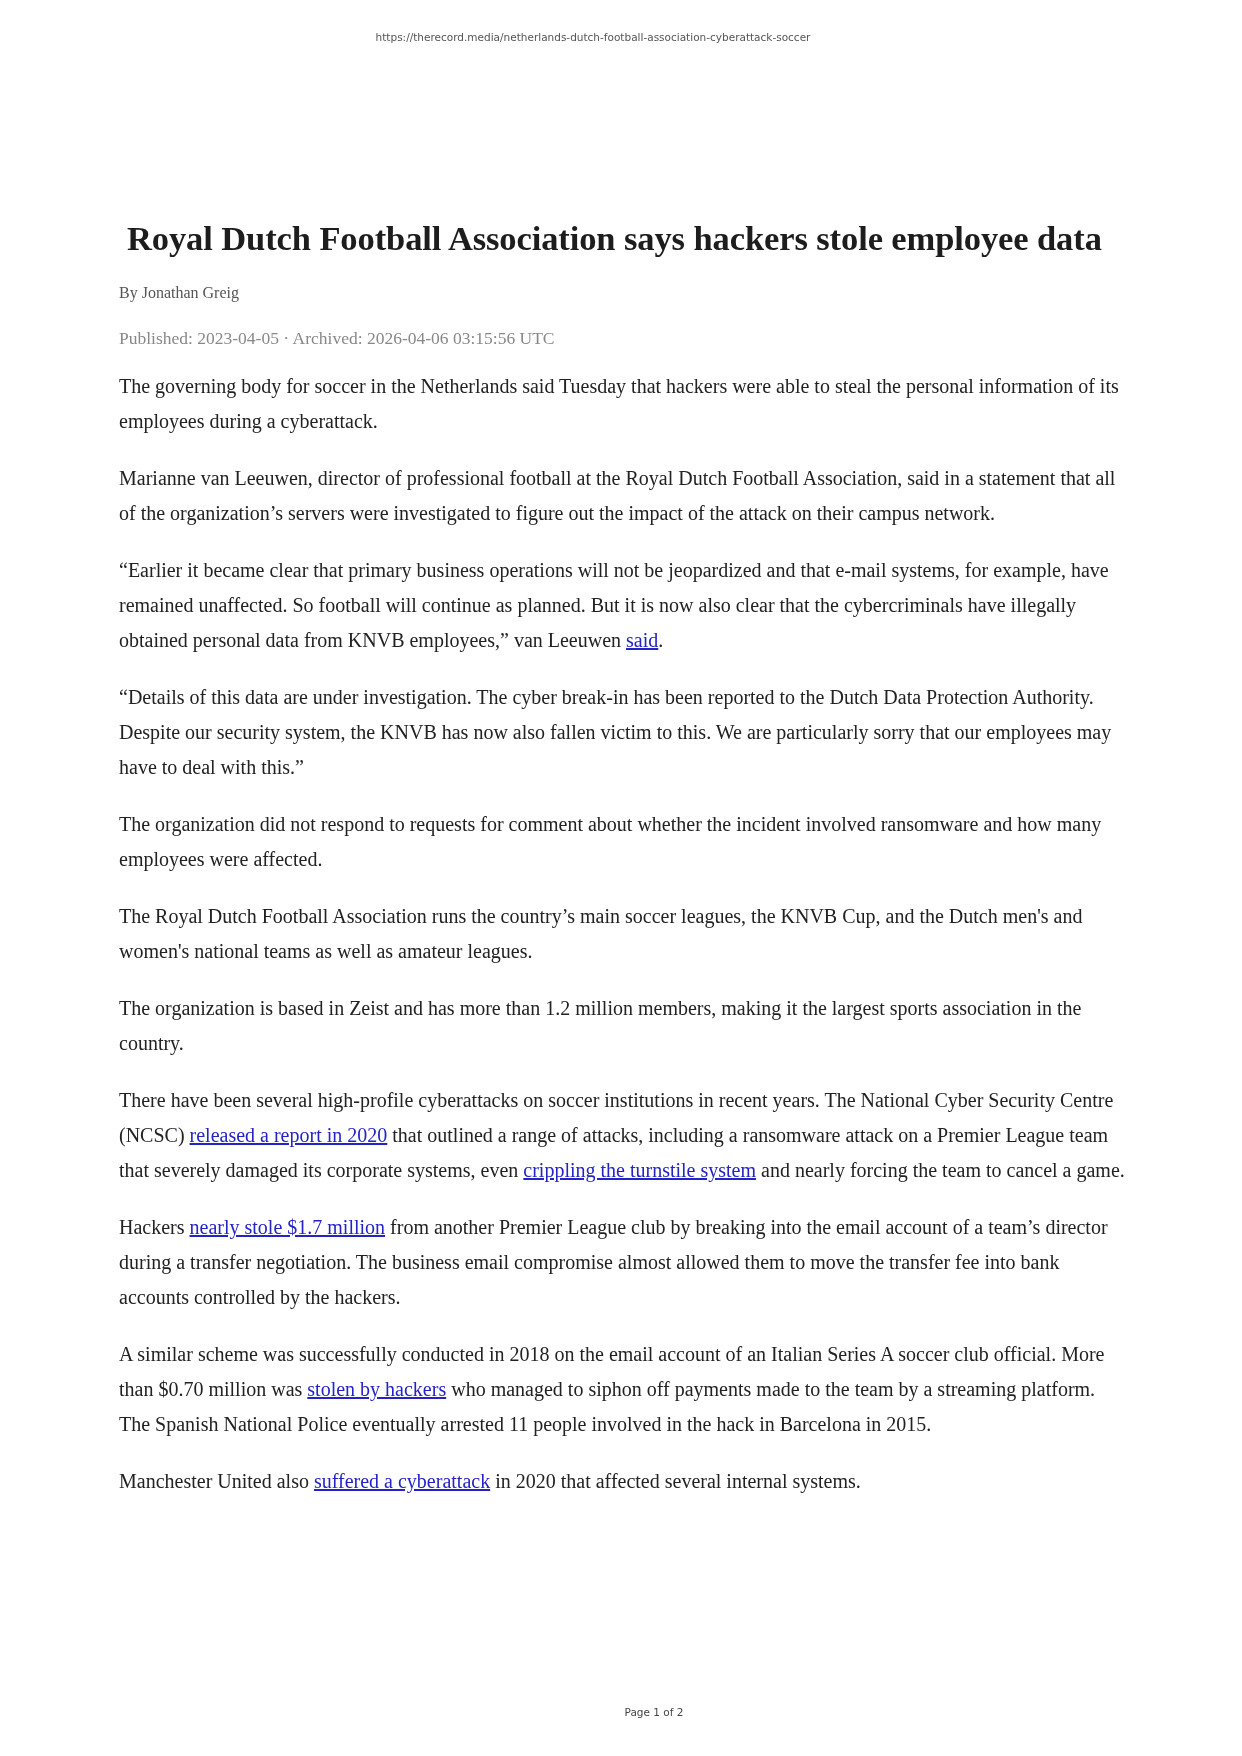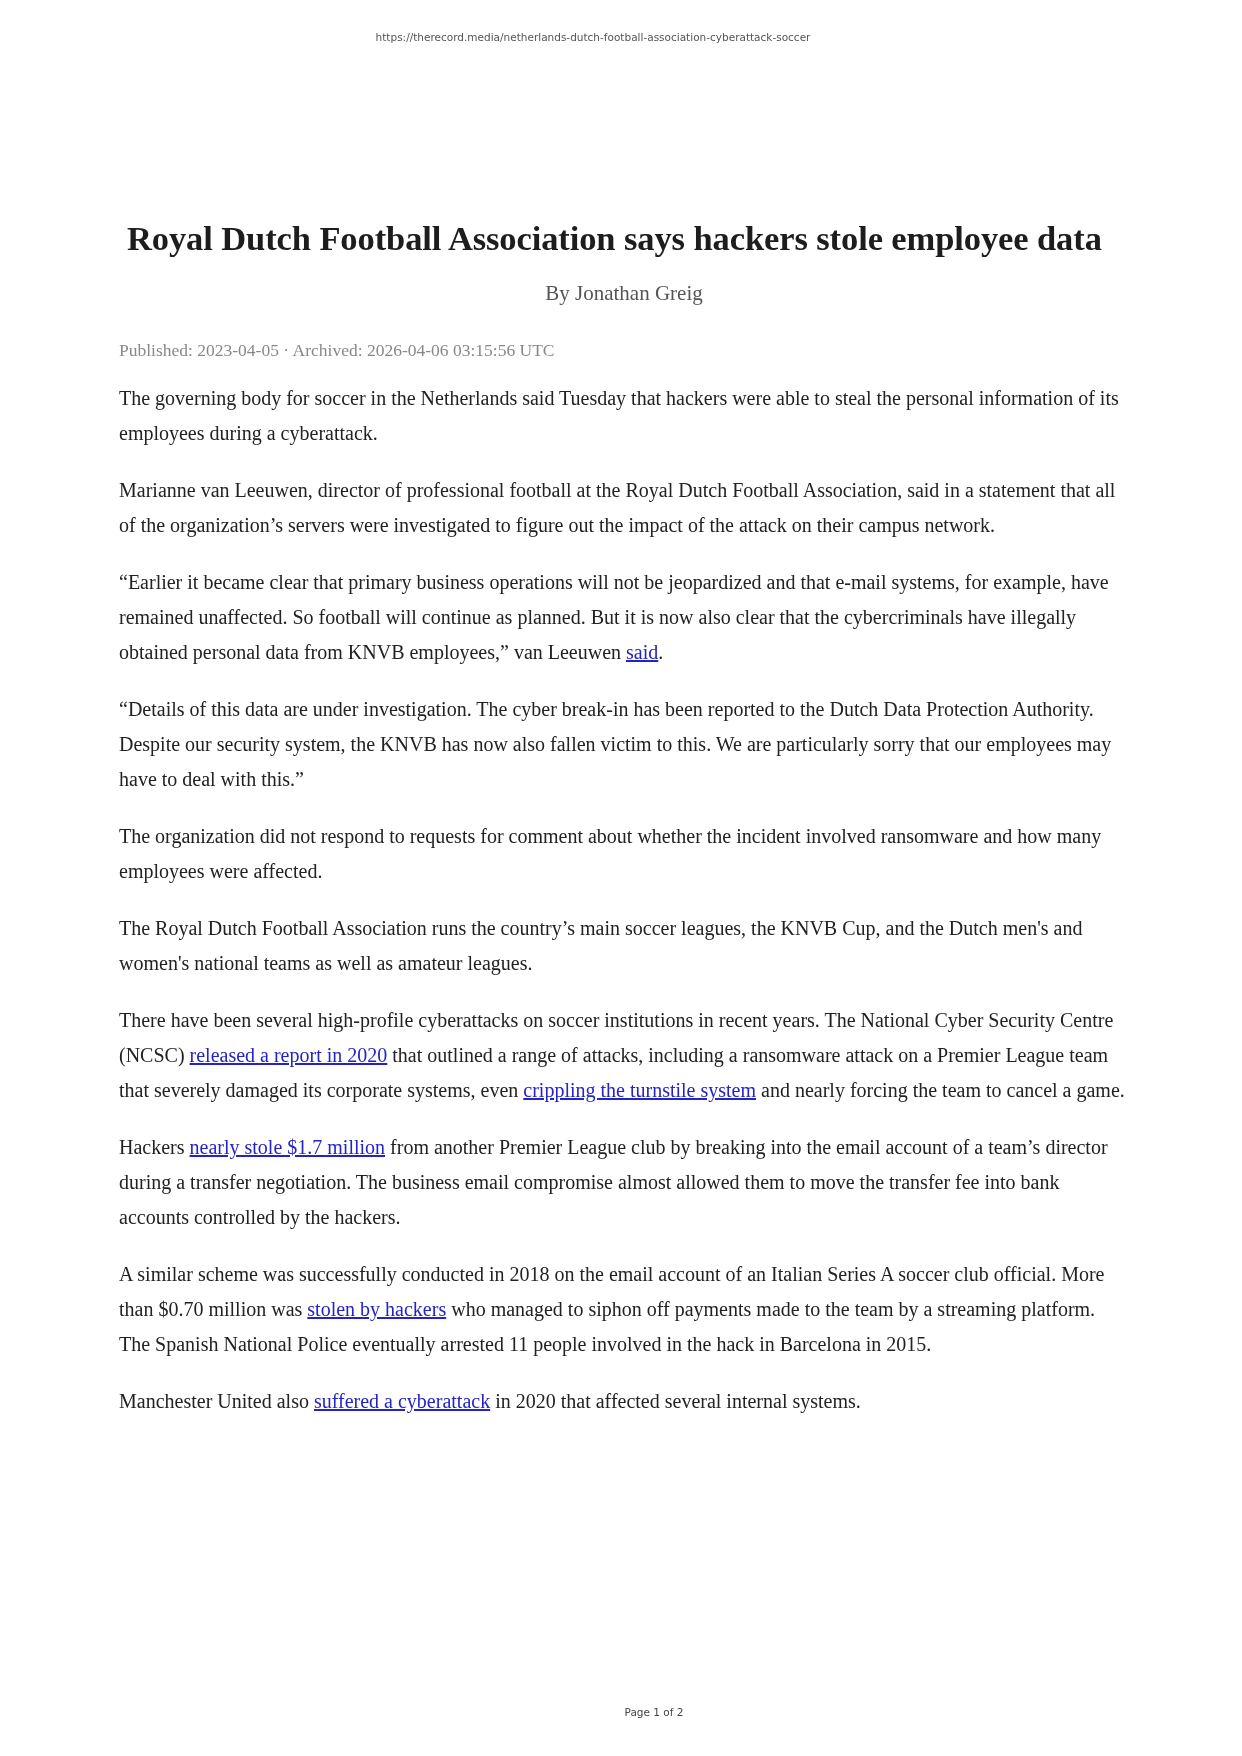--- a/index.html
+++ b/index.html
@@ -35,27 +35,26 @@
     .article-title {
       margin: 8px;
       font-size: 34.5px;
       font-weight: bold;
       line-height: 44px;
       color: #1d1d1d;
       letter-spacing: -0.1px;
     }
     .byline {
       margin: 18px 0 0 0;
-      font-size: 21px;
+      font-size: 16px;
       line-height: 30px;
       color: #555555;
-      text-align: center;
     }
     .meta {
-      margin: 29px 0 0 0;
+      margin: 17px 0 0 0;
       font-size: 17.5px;
       line-height: 26px;
       color: #888888;
     }
     .body {
       margin-top: 18px;
     }
     .body p {
       margin: 0 0 22px 0;
       font-size: 20px;
@@ -88,20 +87,21 @@
   <h1 class="article-title">Royal Dutch Football Association says hackers stole employee data</h1>
   <div class="byline">By Jonathan Greig</div>
   <div class="meta">Published: 2023-04-05 · Archived: 2026-04-06 03:15:56 UTC</div>
   <div class="body" id="article-body">
       <p><span>The governing body for soccer in the Netherlands said Tuesday that hackers were able to steal the personal information of its employees during a cyberattack.</span></p>
       <p><span>Marianne van Leeuwen, director of professional football at the Royal Dutch Football Association, said in a statement that all of the organization’s servers were investigated to figure out the impact of the attack on their campus network.</span></p>
       <p><span>“Earlier it became clear that primary business operations will not be jeopardized and that e-mail systems, for example, have remained unaffected. So football will continue as planned. But it is now also clear that the cybercriminals have illegally obtained personal data from KNVB employees,” van Leeuwen </span><a href="#">said</a><span>.</span></p>
       <p><span>“Details of this data are under investigation. The cyber break-in has been reported to the Dutch Data Protection Authority. Despite our security system, the KNVB has now also fallen victim to this. We are particularly sorry that our employees may have to deal with this.”</span></p>
       <p><span>The organization did not respond to requests for comment about whether the incident involved ransomware and how many employees were affected.</span></p>
       <p><span>The Royal Dutch Football Association runs the country’s main soccer leagues, the KNVB Cup, and the Dutch men's and women's national teams as well as amateur leagues.</span></p>
+      <p><span>The organization is based in Zeist and has more than 1.2 million members, making it the largest sports association in the country.</span></p>
       <p><span>There have been several high-profile cyberattacks on soccer institutions in recent years. The National Cyber Security Centre (NCSC) </span><a href="#">released a report in 2020</a><span> that outlined a range of attacks, including a ransomware attack on a Premier League team that severely damaged its corporate systems, even </span><a href="#">crippling the turnstile system</a><span> and nearly forcing the team to cancel a game.</span></p>
       <p><span>Hackers </span><a href="#">nearly stole $1.7 million</a><span> from another Premier League club by breaking into the email account of a team’s director during a transfer negotiation. The business email compromise almost allowed them to move the transfer fee into bank accounts controlled by the hackers.</span></p>
       <p><span>A similar scheme was successfully conducted in 2018 on the email account of an Italian Series A soccer club official. More than $0.70 million was </span><a href="#">stolen by hackers</a><span> who managed to siphon off payments made to the team by a streaming platform. The Spanish National Police eventually arrested 11 people involved in the hack in Barcelona in 2015.</span></p>
       <p><span>Manchester United also </span><a href="#">suffered a cyberattack</a><span> in 2020 that affected several internal systems.</span></p>
     </div>
 </article>
 
 <div class="page-footer">Page 1 of 2</div>
 
 </body></html>

